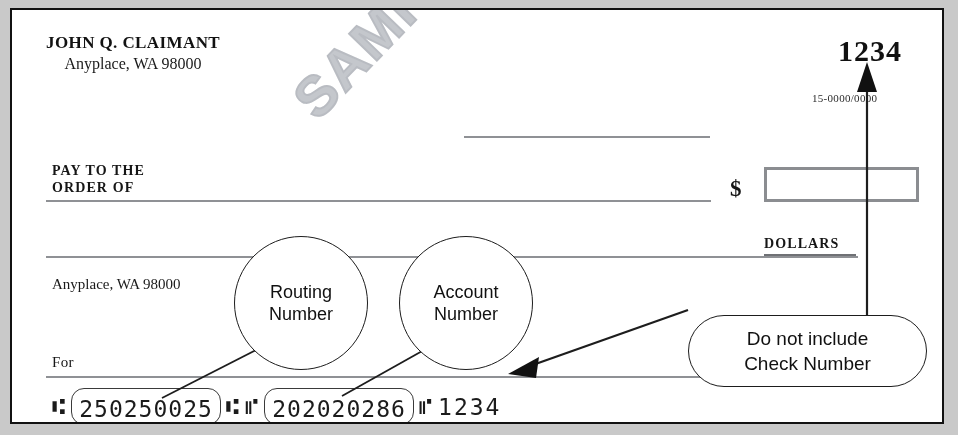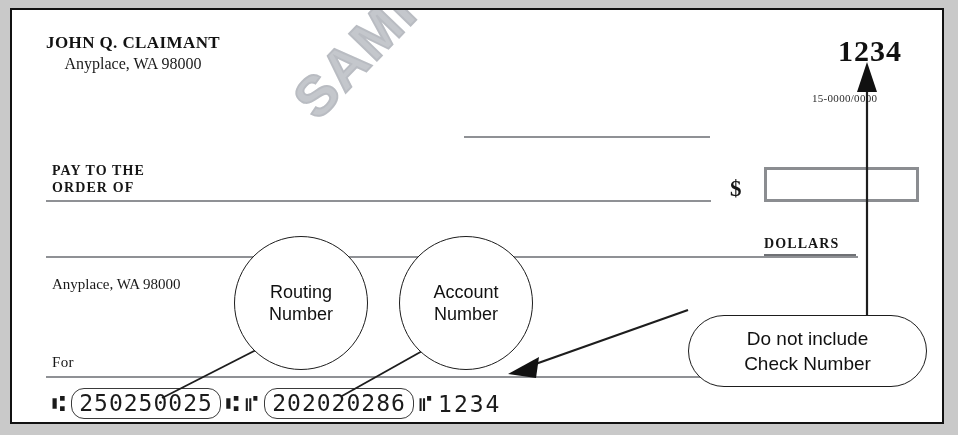--- a/index.html
+++ b/index.html
@@ -118,21 +118,21 @@
     font-family:"DejaVu Sans Mono",monospace;
     font-size:23px;
     color:#1b1b1b;
     letter-spacing:1px;
     white-space:nowrap;
     display:flex;align-items:center;gap:5px;
   }
   #micr .sym{font-size:22px;}
   #micr .grp{
     display:inline-block;
-    padding:1px 7px 2px 7px;
+    padding:7px 7px 2px 7px;
     border:1.6px solid #3a3a3a;
     border-radius:13px;
   }
   #micr .tail{letter-spacing:2px;}
 
   
   .callout-circle{
     border:1.8px solid #1d1d1d;
     border-radius:50%;
     background:#ffffff;

